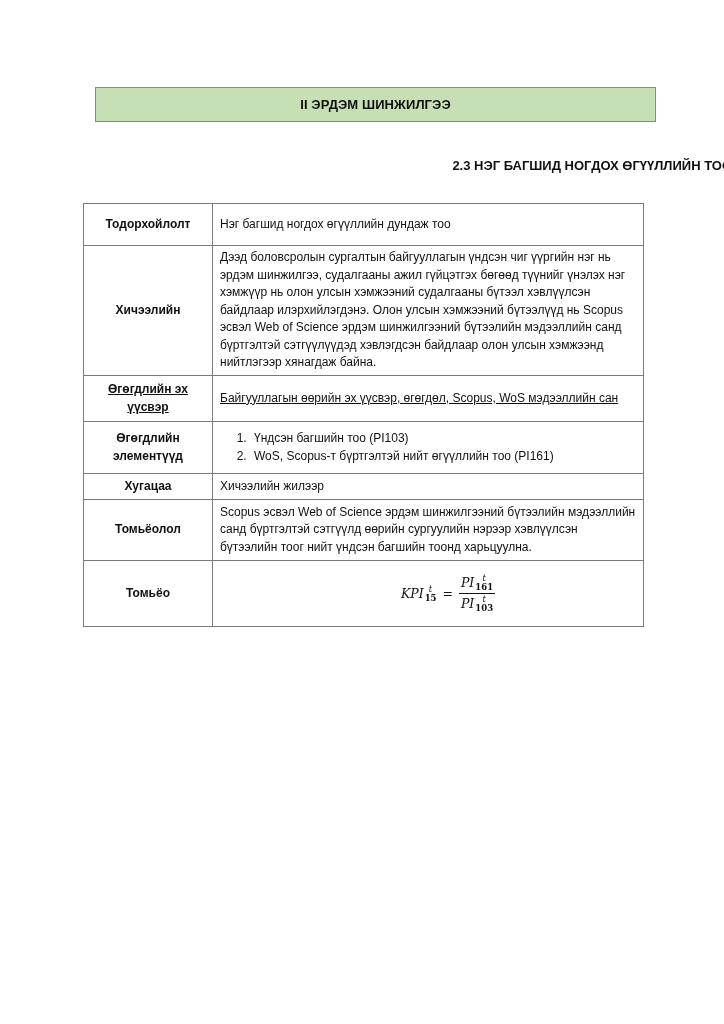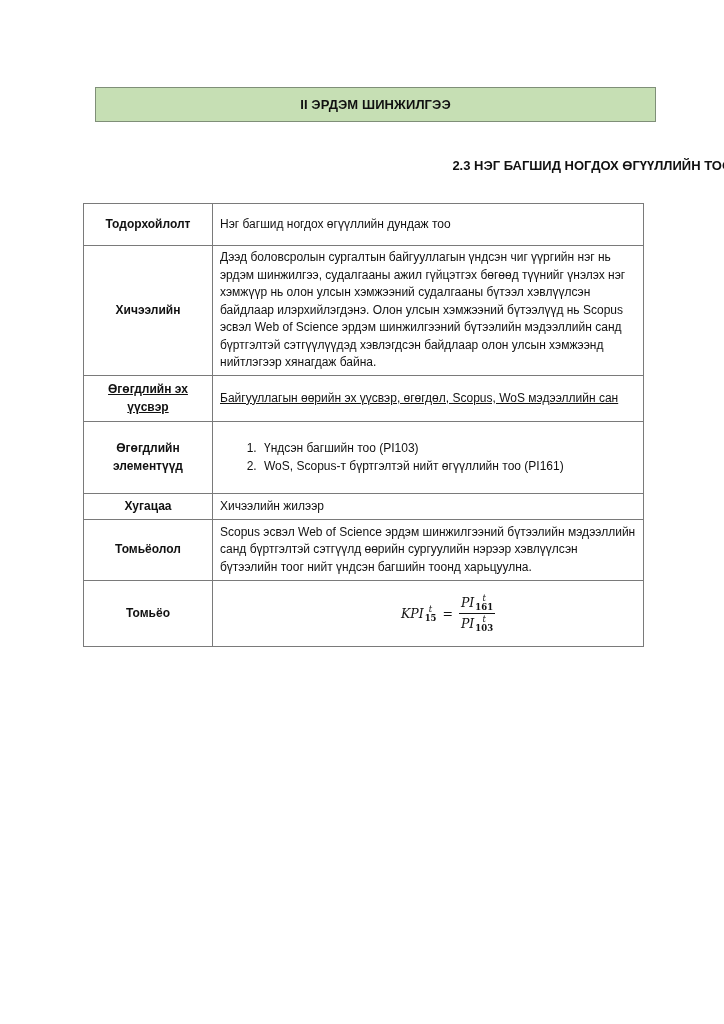--- a/index.html
+++ b/index.html
@@ -23,21 +23,21 @@
       border-collapse: collapse; font-size: 12px; line-height: 17.5px;
     }
     table.kpi td {
       border: 1px solid #7a7a7a; vertical-align: middle; padding: 0;
     }
     td.label {
       width: 120px; text-align: center; font-weight: bold;
       padding: 2px 4px !important;
     }
     td.value { padding: 2px 7px 2px 7px !important; }
-    ol.elements { margin: 16px; padding-left: 24px; }
+    ol.elements { margin: 6px; padding-left: 24px; }
     ol.elements li { padding-left: 4px; }
     .formula-cell { text-align: center; }
     .formula {
       display: inline-flex; align-items: center; gap: 4px;
       font-family: "DejaVu Serif", serif; font-style: italic; font-size: 12.5px;
       margin-left: 40px;
     }
     .frac { display: inline-flex; flex-direction: column; align-items: center; }
     .frac .num { border-bottom: 1px solid #111; padding: 0 2px 1px 2px; }
     .frac .den { padding: 1px 2px 0 2px; }

